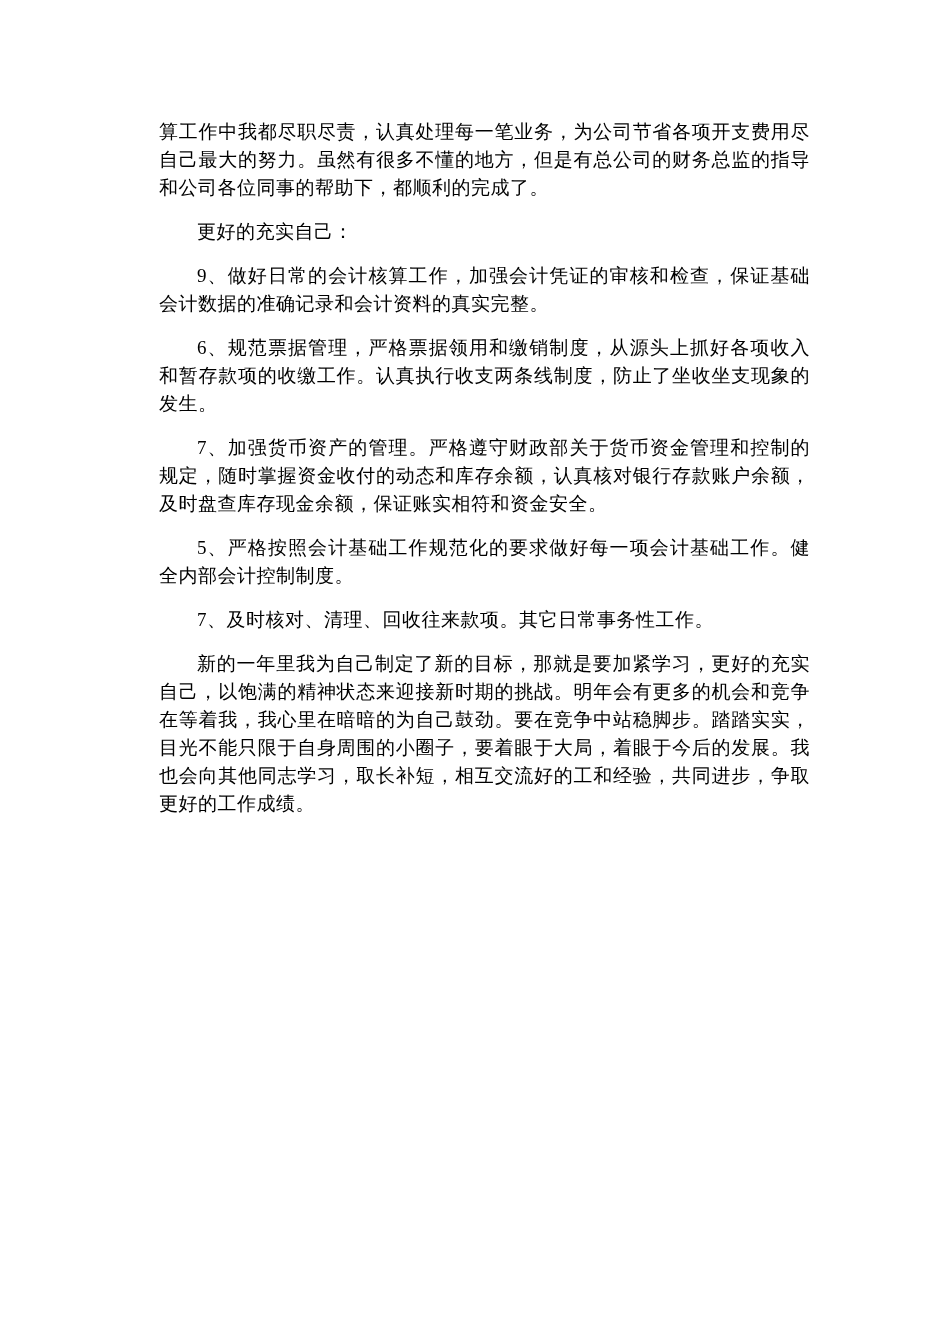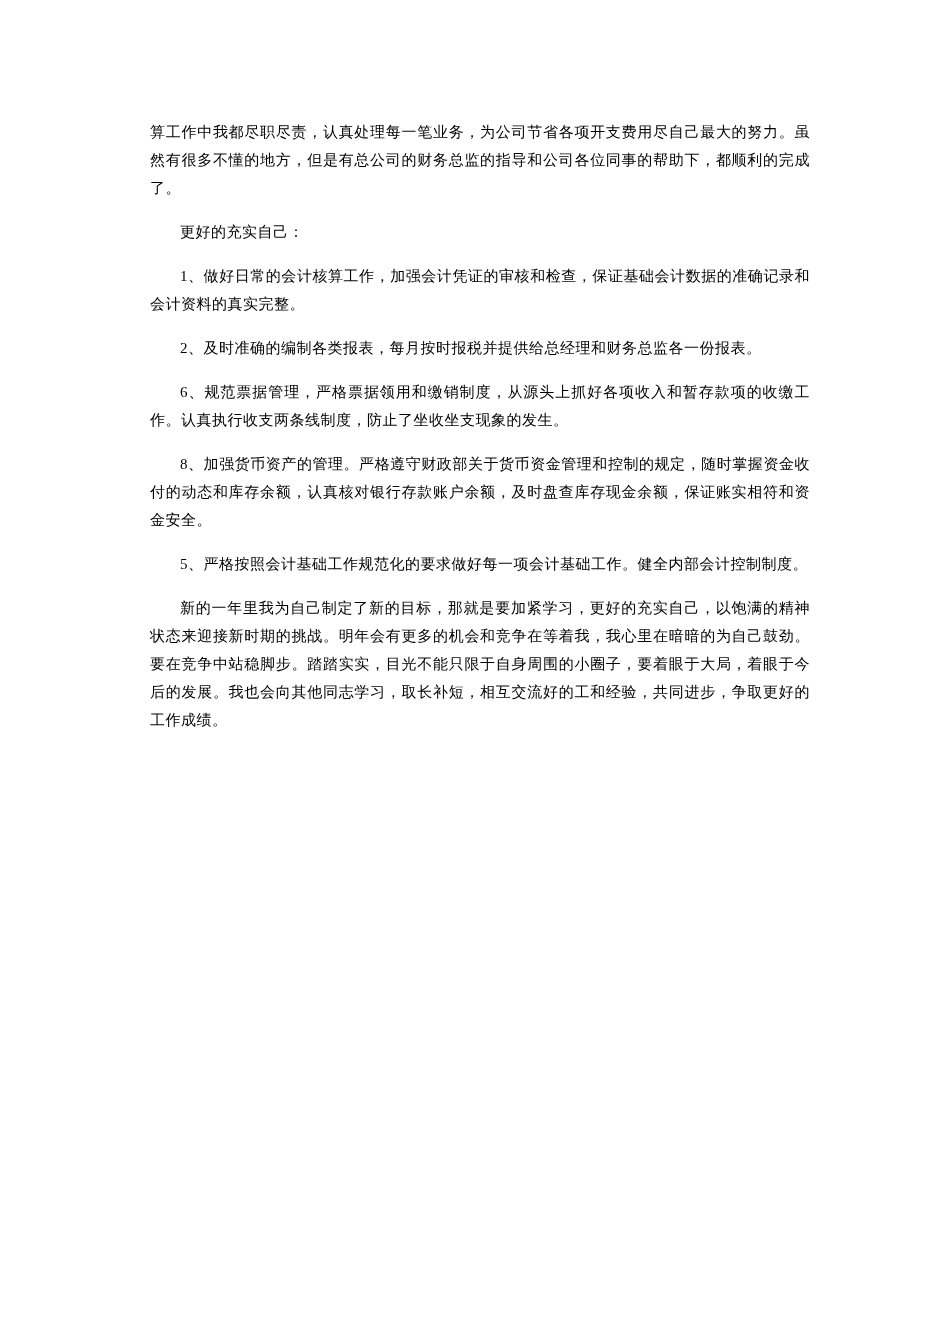--- a/index.html
+++ b/index.html
@@ -15,39 +15,39 @@
     color: #000000;
   }
   .page {
     box-sizing: border-box;
     width: 950px;
     height: 1344px;
     padding: 118px 140px 60px 143px;
     background: #ffffff;
   }
   .doc-body p {
-    margin: 0 0 16px 7px;
-    font-size: 15px;
+    margin: 0 0 16px 16px;
+    font-size: 19px;
     line-height: 28px;
     text-align: justify;
     letter-spacing: 0.5px;
     word-break: break-all;
   }
   .doc-body p.indent {
     text-indent: 2em;
   }
 </style>
 </head>
 <body>
 
 <div class="page">
   <div class="doc-body">
 
   <p class="">算工作中我都尽职尽责，认真处理每一笔业务，为公司节省各项开支费用尽自己最大的努力。虽然有很多不懂的地方，但是有总公司的财务总监的指导和公司各位同事的帮助下，都顺利的完成了。</p>
       <p class="indent">更好的充实自己：</p>
-      <p class="indent">1、做好日常的会计核算工作，加强会计凭证的审核和检查，保证基础会计数据的准确记录和会计资料的真实完整。</p>
-      <p class="indent">2、及时准确的编制各类报表，每月按时报税并提供给总经理和财务总监各一份报表。</p>
+      <p class="indent">9、做好日常的会计核算工作，加强会计凭证的审核和检查，保证基础会计数据的准确记录和会计资料的真实完整。</p>
       <p class="indent">6、规范票据管理，严格票据领用和缴销制度，从源头上抓好各项收入和暂存款项的收缴工作。认真执行收支两条线制度，防止了坐收坐支现象的发生。</p>
-      <p class="indent">8、加强货币资产的管理。严格遵守财政部关于货币资金管理和控制的规定，随时掌握资金收付的动态和库存余额，认真核对银行存款账户余额，及时盘查库存现金余额，保证账实相符和资金安全。</p>
+      <p class="indent">7、加强货币资产的管理。严格遵守财政部关于货币资金管理和控制的规定，随时掌握资金收付的动态和库存余额，认真核对银行存款账户余额，及时盘查库存现金余额，保证账实相符和资金安全。</p>
       <p class="indent">5、严格按照会计基础工作规范化的要求做好每一项会计基础工作。健全内部会计控制制度。</p>
+      <p class="indent">7、及时核对、清理、回收往来款项。其它日常事务性工作。</p>
       <p class="indent">新的一年里我为自己制定了新的目标，那就是要加紧学习，更好的充实自己，以饱满的精神状态来迎接新时期的挑战。明年会有更多的机会和竞争在等着我，我心里在暗暗的为自己鼓劲。要在竞争中站稳脚步。踏踏实实，目光不能只限于自身周围的小圈子，要着眼于大局，着眼于今后的发展。我也会向其他同志学习，取长补短，相互交流好的工和经验，共同进步，争取更好的工作成绩。</p>
     </div>
 </div>
 
 </body></html>

